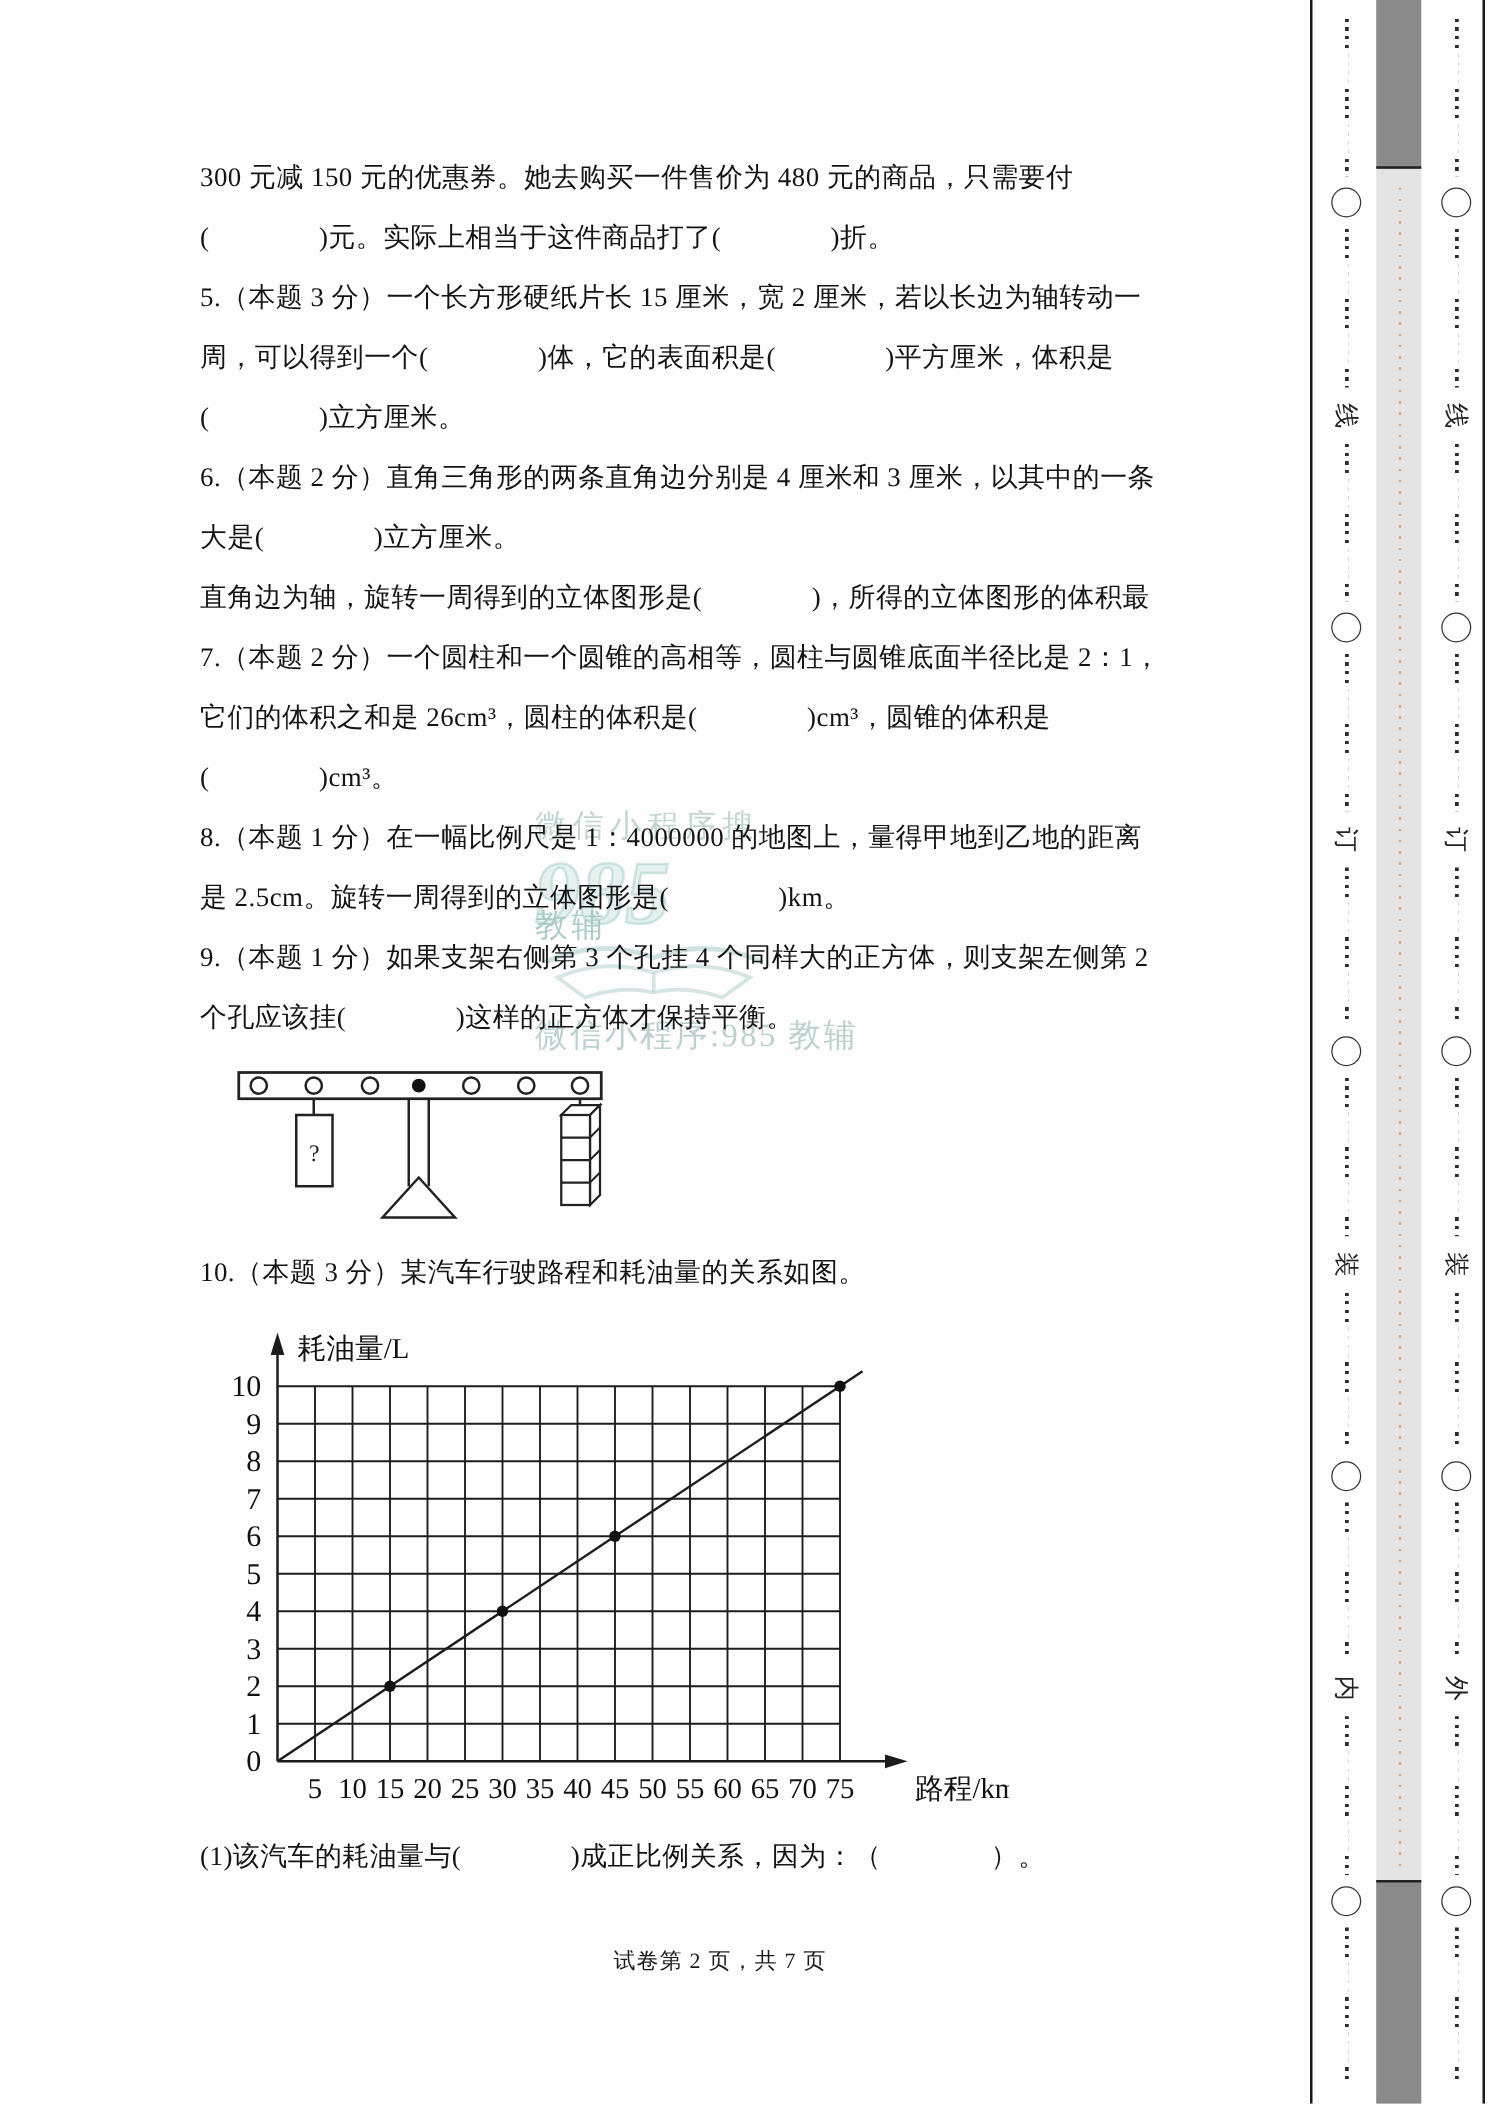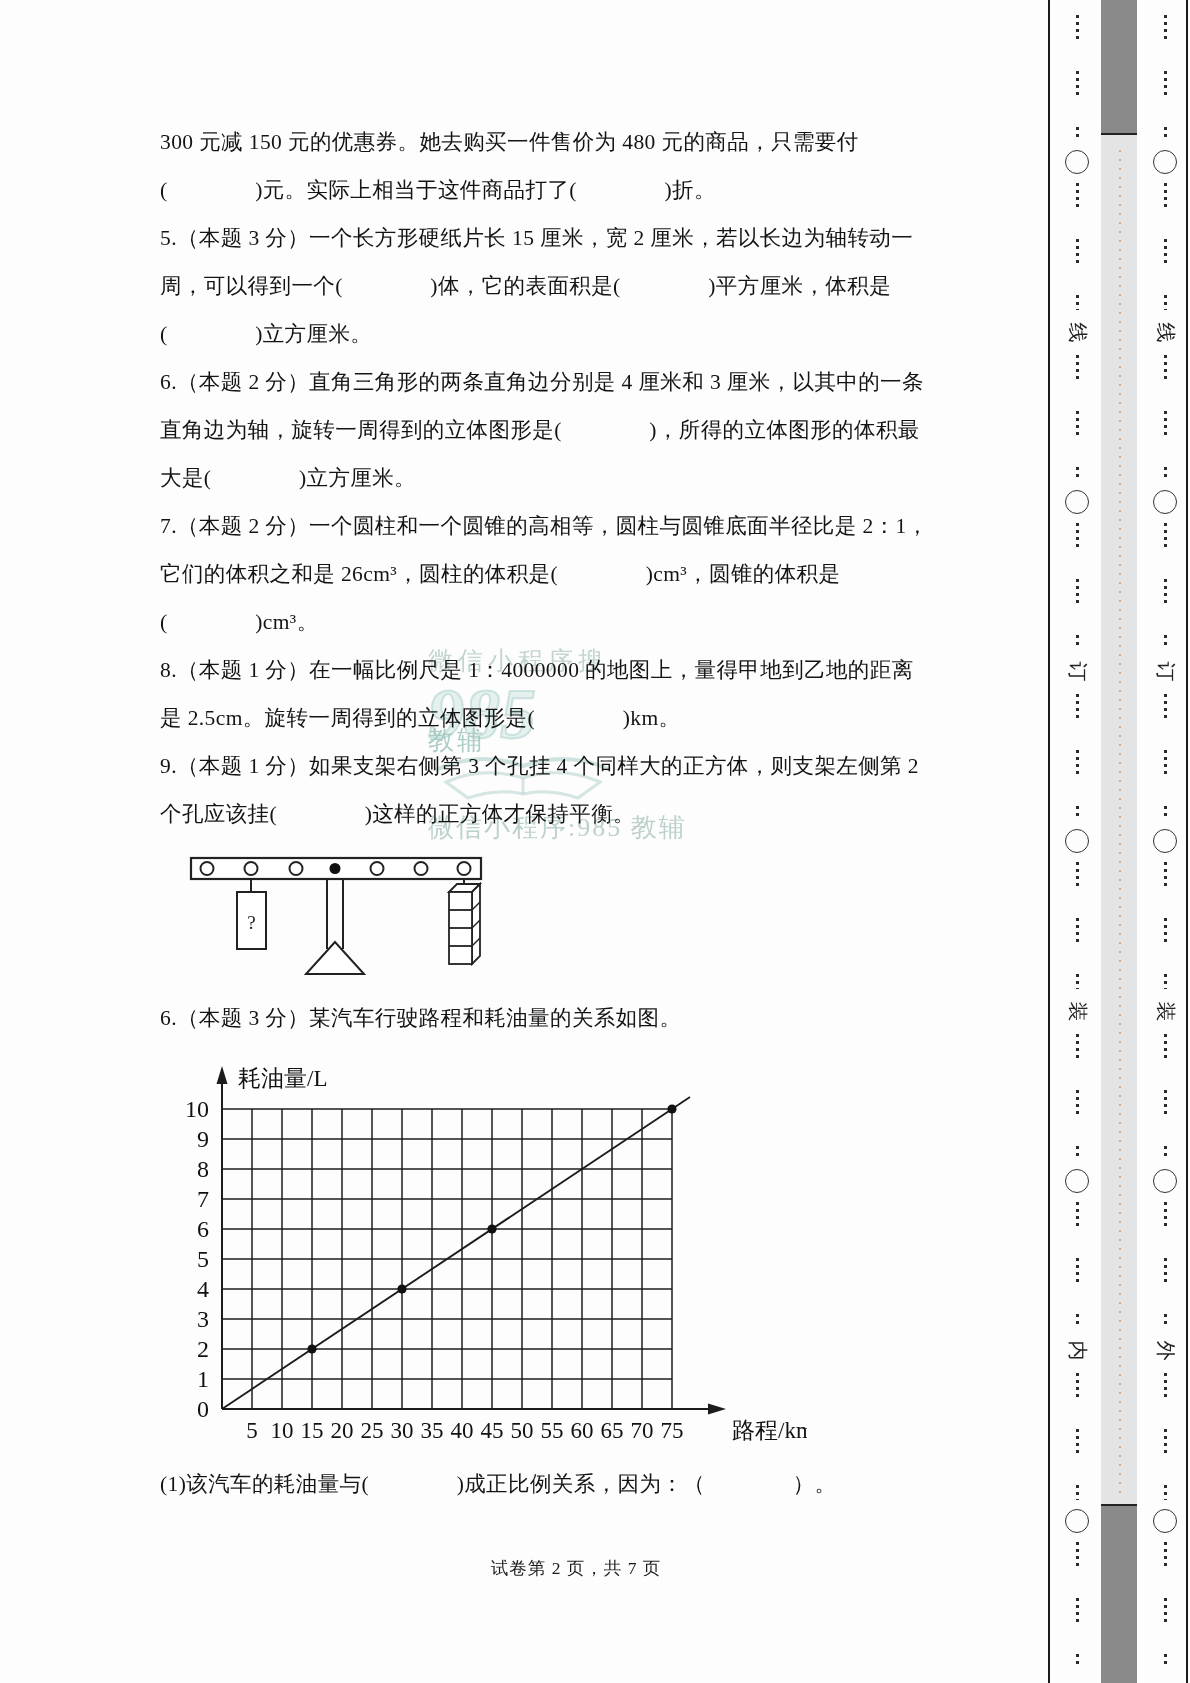--- a/index.html
+++ b/index.html
@@ -70,22 +70,22 @@
 
 <div class="page">
 
   <div class="content">
     <div class="tline">300 元减 150 元的优惠券。她去购买一件售价为 480 元的商品，只需要付</div>
     <div class="tline">(　　　　)元。实际上相当于这件商品打了(　　　　)折。</div>
     <div class="tline">5.（本题 3 分）一个长方形硬纸片长 15 厘米，宽 2 厘米，若以长边为轴转动一</div>
     <div class="tline">周，可以得到一个(　　　　)体，它的表面积是(　　　　)平方厘米，体积是</div>
     <div class="tline">(　　　　)立方厘米。</div>
     <div class="tline">6.（本题 2 分）直角三角形的两条直角边分别是 4 厘米和 3 厘米，以其中的一条</div>
+    <div class="tline">大是(　　　　)立方厘米。</div>
     <div class="tline">直角边为轴，旋转一周得到的立体图形是(　　　　)，所得的立体图形的体积最</div>
-    <div class="tline">大是(　　　　)立方厘米。</div>
     <div class="tline">7.（本题 2 分）一个圆柱和一个圆锥的高相等，圆柱与圆锥底面半径比是 2：1，</div>
     <div class="tline">它们的体积之和是 26cm³，圆柱的体积是(　　　　)cm³，圆锥的体积是</div>
     <div class="tline">(　　　　)cm³。</div>
     <div class="tline">8.（本题 1 分）在一幅比例尺是 1：4000000 的地图上，量得甲地到乙地的距离</div>
     <div class="tline">是 2.5cm。旋转一周得到的立体图形是(　　　　)km。</div>
     <div class="tline">9.（本题 1 分）如果支架右侧第 3 个孔挂 4 个同样大的正方体，则支架左侧第 2</div>
     <div class="tline">个孔应该挂(　　　　)这样的正方体才保持平衡。</div>
 
     <div class="diagram-wrap">
       <svg width="320" height="140" viewBox="0 0 320 140">
@@ -122,21 +122,21 @@
           <line x1="263" y1="60" x2="286" y2="60" stroke="#222" stroke-width="1.8"></line>
           <line x1="263" y1="78" x2="286" y2="78" stroke="#222" stroke-width="1.8"></line>
           <line x1="263" y1="96" x2="286" y2="96" stroke="#222" stroke-width="1.8"></line>
           <line x1="286" y1="60" x2="294" y2="52" stroke="#222" stroke-width="1.5"></line>
           <line x1="286" y1="78" x2="294" y2="70" stroke="#222" stroke-width="1.5"></line>
           <line x1="286" y1="96" x2="294" y2="88" stroke="#222" stroke-width="1.5"></line>
         </g>
       </svg>
     </div>
 
-    <div class="tline">6.（本题 3 分）某汽车行驶路程和耗油量的关系如图。</div>
+    <div class="tline">10.（本题 3 分）某汽车行驶路程和耗油量的关系如图。</div>
 
     <div class="chart-wrap">
       <svg id="chart-svg" width="645" height="412" viewBox="0 0 645 412">
           <line x1="90" y1="365" x2="90" y2="65" stroke="#1c1c1c" stroke-width="1.5"></line>
           <line x1="120" y1="365" x2="120" y2="65" stroke="#1c1c1c" stroke-width="1.5"></line>
           <line x1="150" y1="365" x2="150" y2="65" stroke="#1c1c1c" stroke-width="1.5"></line>
           <line x1="180" y1="365" x2="180" y2="65" stroke="#1c1c1c" stroke-width="1.5"></line>
           <line x1="210" y1="365" x2="210" y2="65" stroke="#1c1c1c" stroke-width="1.5"></line>
           <line x1="240" y1="365" x2="240" y2="65" stroke="#1c1c1c" stroke-width="1.5"></line>
           <line x1="270" y1="365" x2="270" y2="65" stroke="#1c1c1c" stroke-width="1.5"></line>

